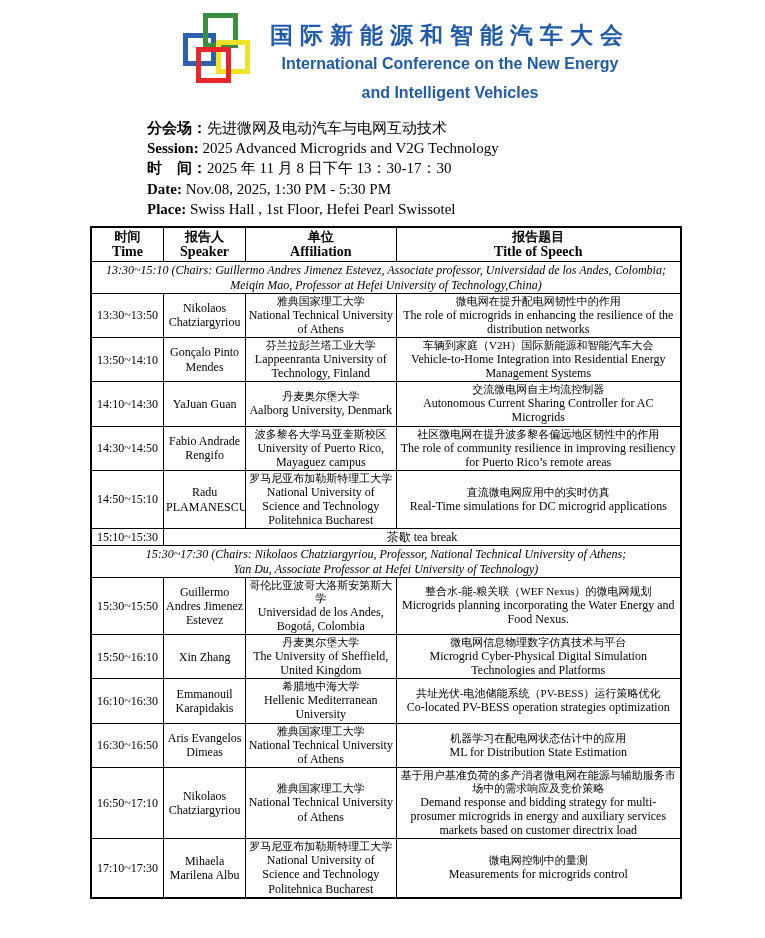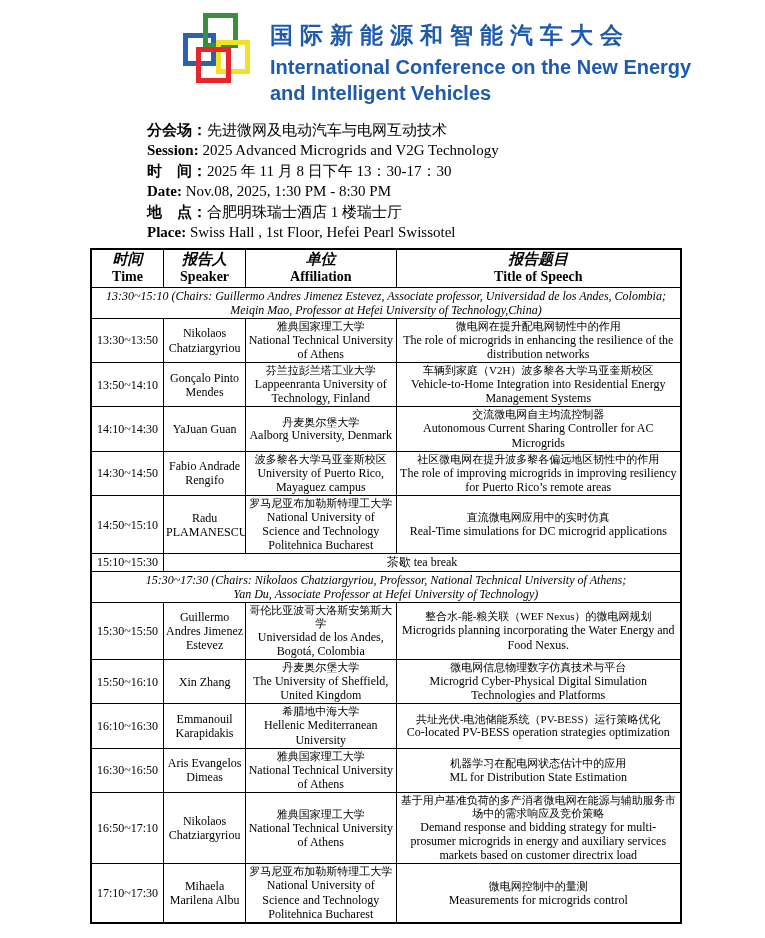--- a/index.html
+++ b/index.html
@@ -23,30 +23,30 @@
   .logo-header{
     display:flex;align-items:flex-start;
     padding-top:12px;margin-left:176px;
   }
   .logo-mark{position:relative;width:80px;height:78px;flex:0 0 auto;}
   .sq{position:absolute;background:transparent;}
   .sq-blue  {left:7px; top:21px;width:33px;height:33px;border:5px solid var(--logo-blue);  z-index:1;}
   .sq-green {left:27px;top:1px; width:35px;height:35px;border:5px solid var(--logo-green); z-index:2;}
   .sq-yellow{left:40px;top:28px;width:34px;height:34px;border:5px solid var(--logo-yellow);z-index:3;}
   .sq-red   {left:20px;top:35px;width:35px;height:36px;border:5px solid var(--logo-red);   z-index:4;}
-  .logo-text{margin-left:14px;padding-top:8px;color:var(--brand-blue);}
+  .logo-text{margin-left:14px;padding-top:8px;color:var(--brand-blue);text-align:center;}
   .title-zh{
     font-family:"Liberation Sans","DejaVu Sans",sans-serif;
     font-size:23px;font-weight:bold;letter-spacing:7px;white-space:nowrap;
   }
   .title-en{
     font-family:"Liberation Sans","DejaVu Sans",sans-serif;
-    font-size:20px;font-weight:bold;line-height:1.3;margin-top:3px;
-  }
-  .title-en + .title-en{margin-top:0;}
+    font-size:16px;font-weight:bold;line-height:1.3;margin-top:3px;
+  }
+  .title-en + .title-en{margin-top:8px;}
 
   
   .session-info{margin:14px 0 6px 112px;font-size:15px;line-height:1.36;}
   .info-line{white-space:nowrap;margin-left:35px;}
   .info-label{font-weight:bold;}
 
   
   table.schedule{
     margin-left:90px;width:592px;
     border-collapse:collapse;table-layout:fixed;
@@ -57,21 +57,21 @@
     text-align:center;vertical-align:middle;
     padding:1px 2px;
     overflow:hidden;
   }
   table.schedule{border:2px solid #000;}
   col.c-time{width:12.3%;}
   col.c-speaker{width:13.9%;}
   col.c-affiliation{width:25.5%;}
   col.c-title{width:48.3%;}
   th{font-size:14px;font-weight:bold;padding:2px 0 3px;}
-  th .hdr-zh{font-size:15px;font-style:italic;}
+  th .hdr-zh{font-size:13px;}
   th .hdr-en{font-size:14px;}
   td.chair{font-size:12px;padding:2px 4px;font-style:italic;}
   td.time{font-size:12px;}
   td.break{font-size:12px;margin-top:10px;}
   .zh{font-size:11px;}
 </style>
 </head>
 <body>
 
 <div class="page">
@@ -94,24 +94,21 @@
     <div class="info-line">
       <span class="info-label">分会场：</span><span>先进微网及电动汽车与电网互动技术</span>
     </div>
     <div class="info-line">
       <span class="info-label">Session:</span><span> 2025 Advanced Microgrids and V2G Technology</span>
     </div>
     <div class="info-line">
       <span class="info-label">时　间：</span><span>2025 年 11 月 8 日下午 13：30-17：30</span>
     </div>
     <div class="info-line">
-      <span class="info-label">Date:</span><span> Nov.08, 2025, 1:30 PM - 8:30 PM</span>
-    </div>
-    <div class="info-line">
-      <span class="info-label">地　点：</span><span>合肥明珠瑞士酒店 1 楼瑞士厅</span>
+      <span class="info-label">Date:</span><span> Nov.08, 2025, 1:30 PM - 5:30 PM</span>
     </div>
     <div class="info-line">
       <span class="info-label">Place:</span><span> Swiss Hall , 1st Floor, Hefei Pearl Swissotel</span>
     </div>
   </section>
 
   <table class="schedule">
     <colgroup>
       <col class="c-time">
         <col class="c-speaker">
@@ -158,21 +155,21 @@
           </td>
         </tr>
         <tr>
           <td class="time">13:50~14:10</td>
           <td class="speaker">Gonçalo Pinto Mendes</td>
           <td>
             <div class="zh">芬兰拉彭兰塔工业大学</div>
             <div>Lappeenranta University of Technology, Finland</div>
           </td>
           <td>
-            <div class="zh">车辆到家庭（V2H）波多黎各大学马亚奎斯校区</div>
+            <div class="zh">车辆到家庭（V2H）国际新能源和智能汽车大会</div>
             <div>Vehicle-to-Home Integration into Residential Energy Management Systems</div>
           </td>
         </tr>
         <tr>
           <td class="time">14:10~14:30</td>
           <td class="speaker">YaJuan Guan</td>
           <td>
             <div class="zh">丹麦奥尔堡大学</div>
             <div>Aalborg University, Denmark</div>
           </td>
@@ -183,21 +180,21 @@
         </tr>
         <tr>
           <td class="time">14:30~14:50</td>
           <td class="speaker">Fabio Andrade Rengifo</td>
           <td>
             <div class="zh">波多黎各大学马亚奎斯校区</div>
             <div>University of Puerto Rico, Mayaguez campus</div>
           </td>
           <td>
             <div class="zh">社区微电网在提升波多黎各偏远地区韧性中的作用</div>
-            <div>The role of improving microgrids in improving resiliency for Puerto Rico’s remote areas</div>
+            <div>The role of community resilience in improving resiliency for Puerto Rico’s remote areas</div>
           </td>
         </tr>
         <tr>
           <td class="time">14:50~15:10</td>
           <td class="speaker">Radu PLAMANESCU</td>
           <td>
             <div class="zh">罗马尼亚布加勒斯特理工大学</div>
             <div>National University of Science and Technology Politehnica Bucharest</div>
           </td>
           <td>

